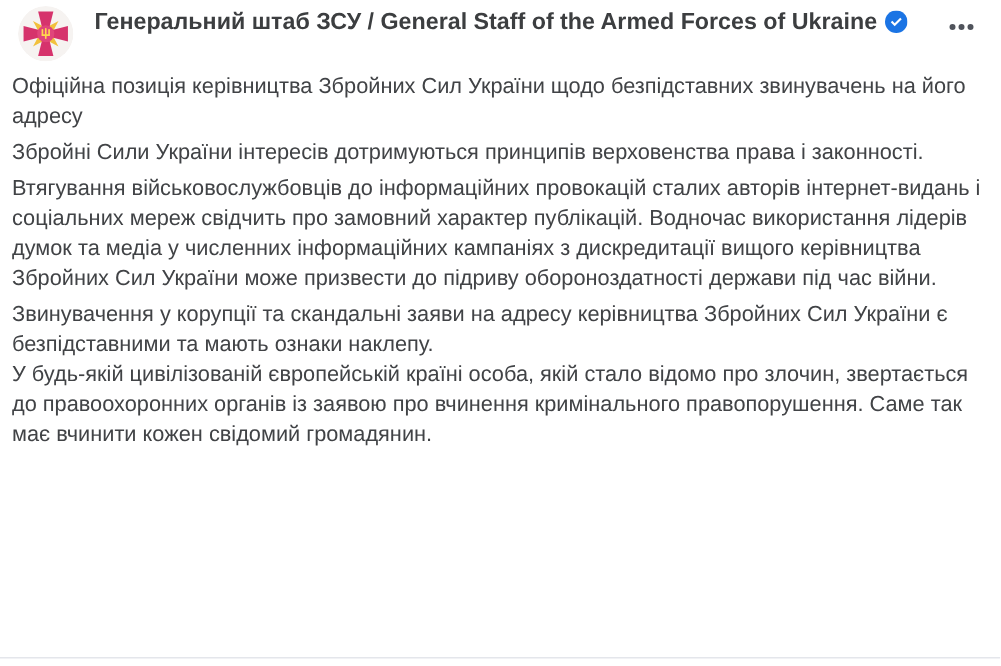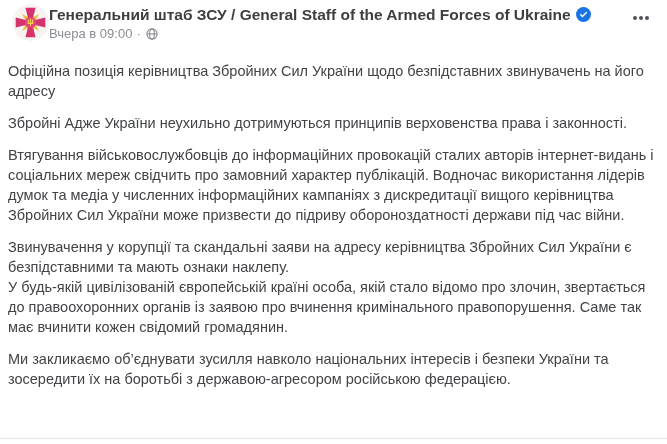--- a/index.html
+++ b/index.html
@@ -23,21 +23,21 @@
   }
   .avatar {
     width: 37px; height: 37px;
     border-radius: 50%;
     flex: 0 0 auto;
     cursor: pointer;
     overflow: hidden;
   }
   .avatar svg { display: block; width: 100%; height: 100%; }
   .header-text {
-    margin-left: 0;
+    margin-left: 14px;
     flex: 1 1 auto;
     min-width: 0;
     padding-top: 1px;
   }
   .name-row {
     display: flex;
     align-items: center;
     gap: 5px;
     line-height: 19px;
   }
@@ -77,21 +77,21 @@
     display: block;
   }
   
   .content {
     padding: 7px 10px 0 8px;
   }
   .content p {
     font-size: 14.5px;
     line-height: 20px;
     color: #414346;
-    margin: 12px 0 4px 0;
+    margin: 0 0 4px 0;
     white-space: pre-line;
   }
   
   .divider {
     position: absolute;
     left: 0; right: 0;
     top: 438px;
     border-top: 1px solid #e4e6eb;
   }
 </style>
@@ -125,45 +125,33 @@
     <div class="header-text">
       <div class="name-row">
         <span class="page-name">Генеральний штаб ЗСУ / General Staff of the Armed Forces of Ukraine</span>
         <span class="verified">
           <svg width="15" height="15" viewBox="0 0 16 16" xmlns="http://www.w3.org/2000/svg">
             <circle cx="8" cy="8" r="8" fill="#1b74e4"></circle>
             <path d="M6.9 11.2 L4.1 8.4 L5.2 7.3 L6.9 9.0 L10.8 5.1 L11.9 6.2 Z" fill="#ffffff"></path>
           </svg>
         </span>
       </div>
-      <div class="meta-row">
-        <span class="timestamp">Вчера в 09:00</span>
-        <span class="dot-sep">·</span>
-        <span class="globe">
-          <svg width="12" height="12" viewBox="0 0 12 12" xmlns="http://www.w3.org/2000/svg" fill="none" stroke="#8a8d91" stroke-width="1.1">
-            <circle cx="6" cy="6" r="5.1"></circle>
-            <path d="M0.9 6 H11.1"></path>
-            <ellipse cx="6" cy="6" rx="2.4" ry="5.1"></ellipse>
-          </svg>
-        </span>
-      </div>
     </div>
 
     <div class="more-btn">
       <i></i>
       <i></i>
       <i></i>
     </div>
 
   </div>
 
   <div class="content">
     <p>Офіційна позиція керівництва Збройних Сил України щодо безпідставних звинувачень на його адресу</p>
-    <p>Збройні Адже України неухильно дотримуються принципів верховенства права і законності.</p>
+    <p>Збройні Сили України інтересів дотримуються принципів верховенства права і законності.</p>
     <p>Втягування  військовослужбовців до інформаційних провокацій сталих авторів інтернет-видань і соціальних мереж свідчить про замовний характер публікацій. Водночас використання лідерів думок та медіа у численних інформаційних кампаніях з дискредитації вищого керівництва Збройних Сил України може призвести до підриву обороноздатності держави під час війни.</p>
     <p>Звинувачення у корупції та скандальні заяви на адресу керівництва Збройних Сил України є безпідставними та мають ознаки наклепу.
 У будь-якій цивілізованій європейській країні особа, якій стало відомо про злочин, звертається до правоохоронних органів із заявою про вчинення кримінального правопорушення. Саме так має вчинити кожен свідомий громадянин.</p>
-    <p>Ми закликаємо об’єднувати зусилля навколо національних інтересів і безпеки України та зосередити їх на боротьбі з державою-агресором російською федерацією.</p>
   </div>
 
   <div class="divider"></div>
 
 </div>
 
 </body></html>

